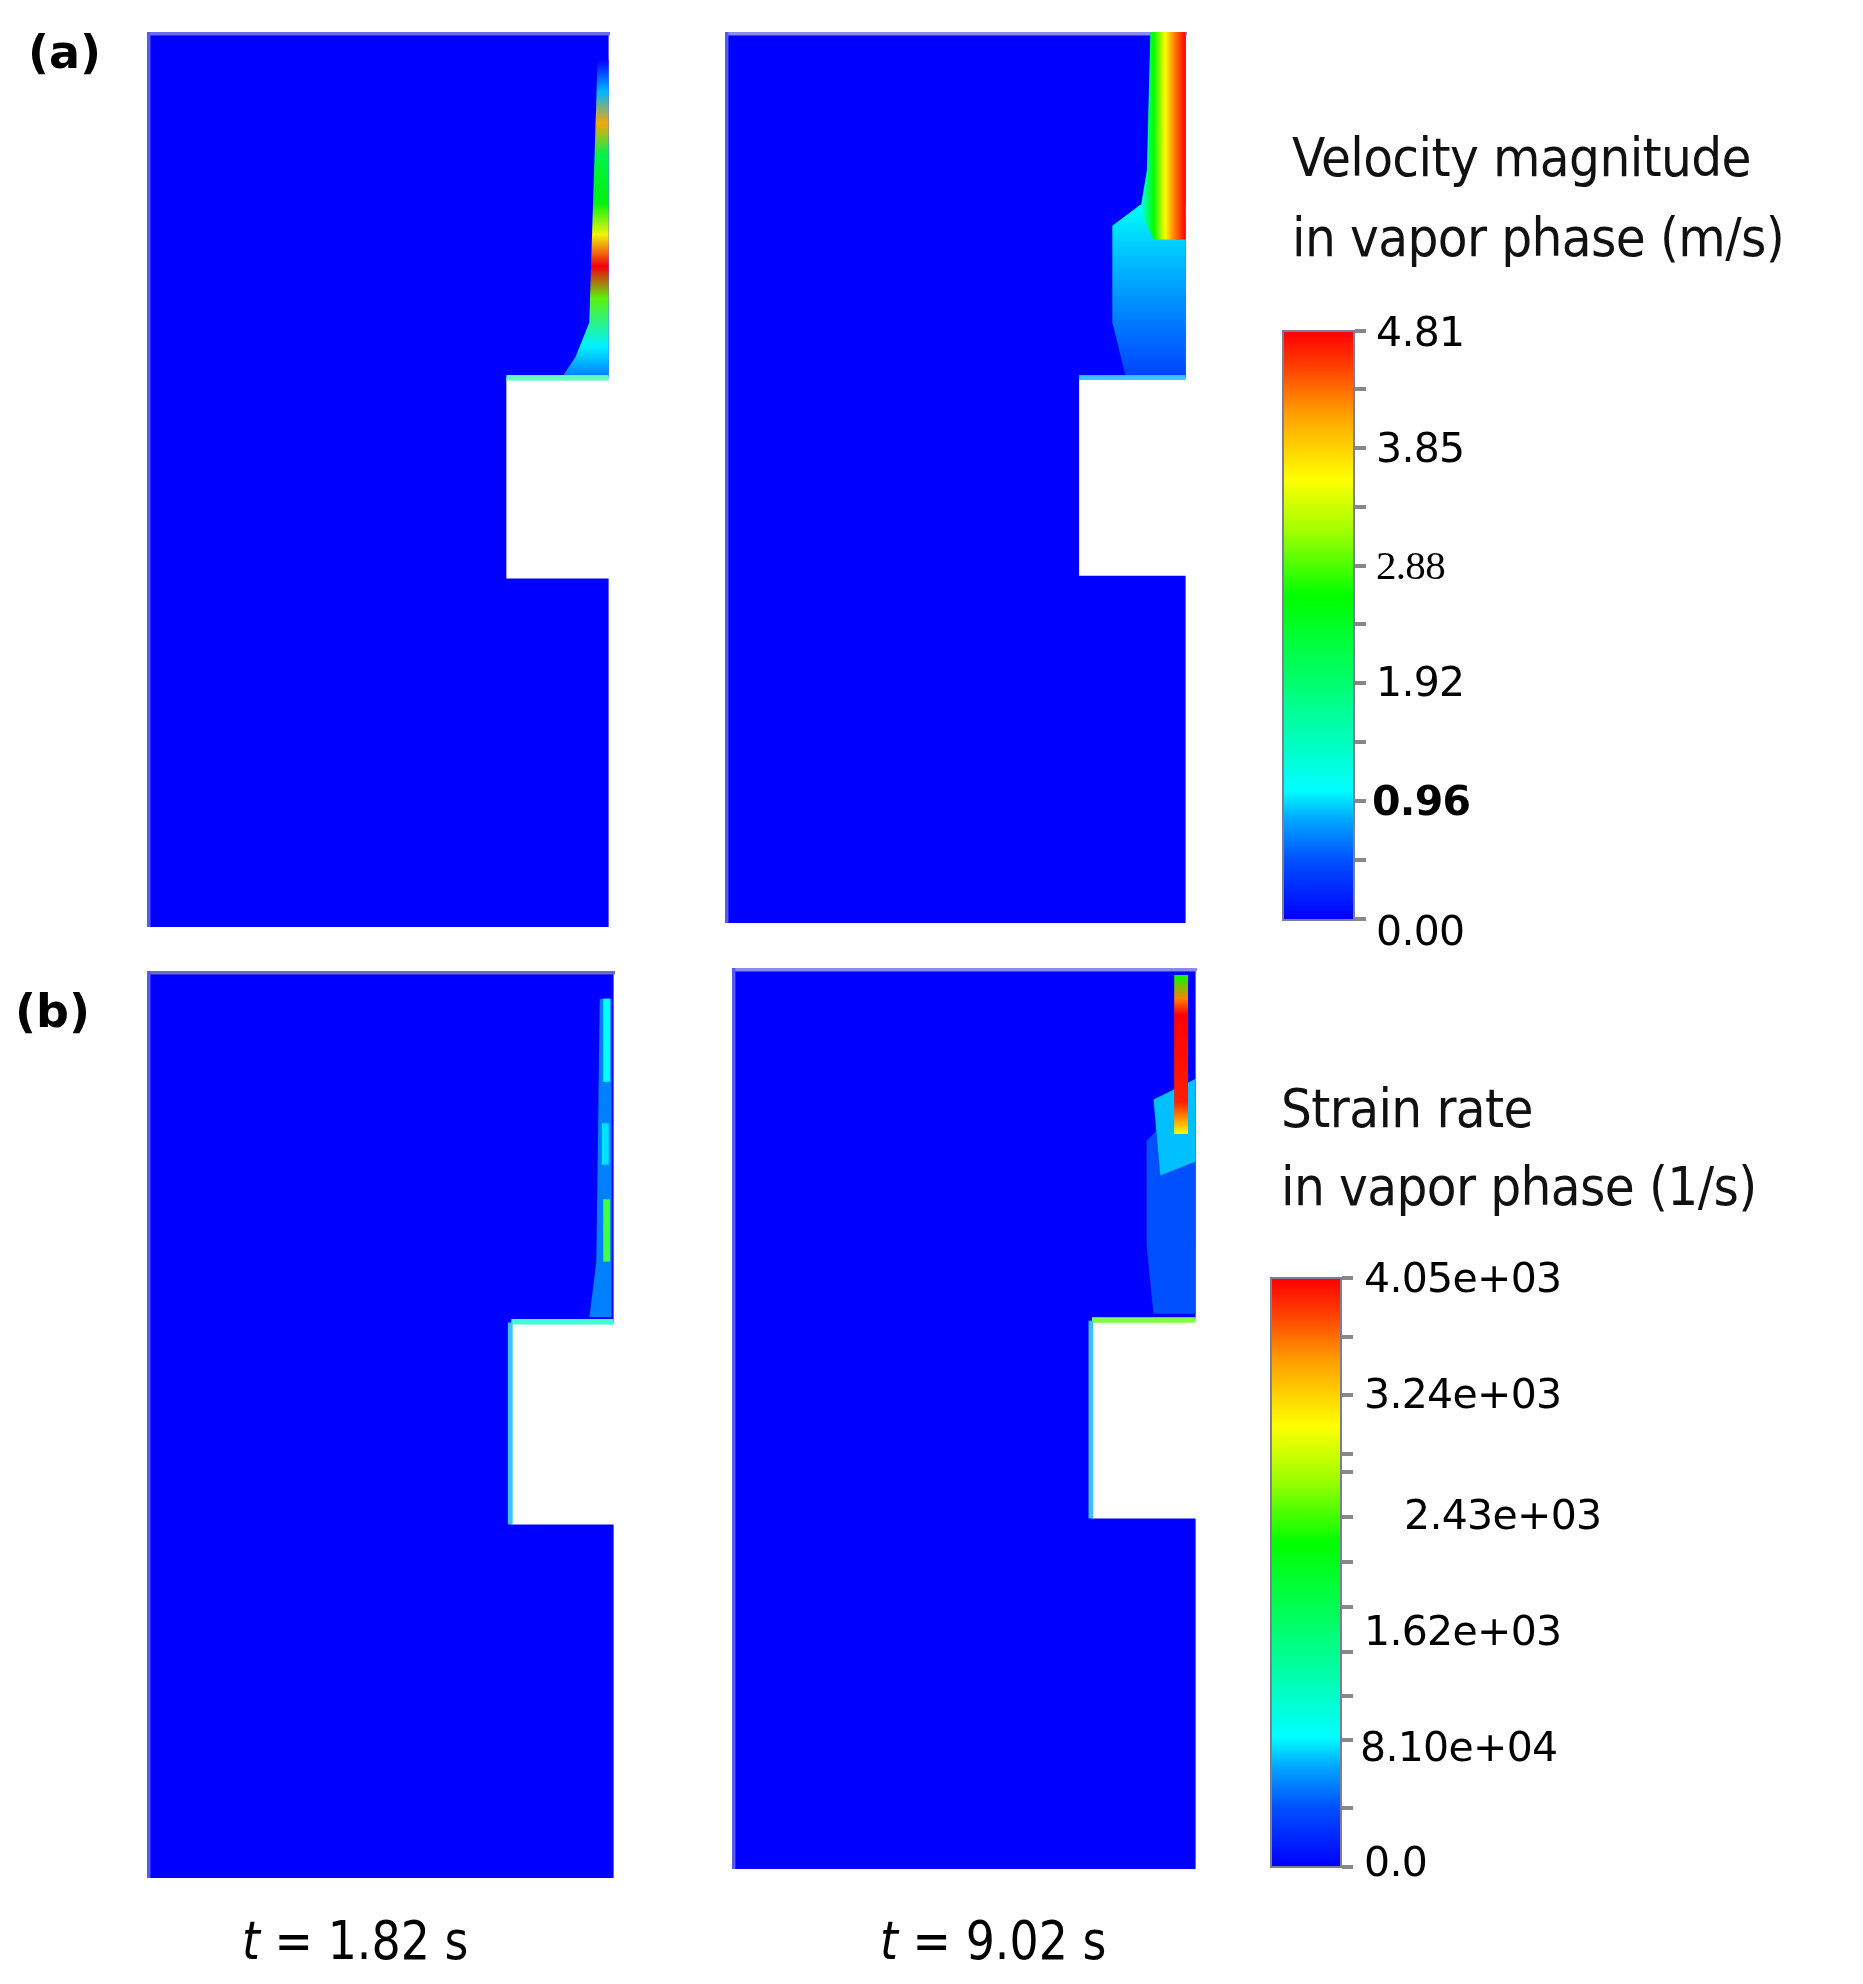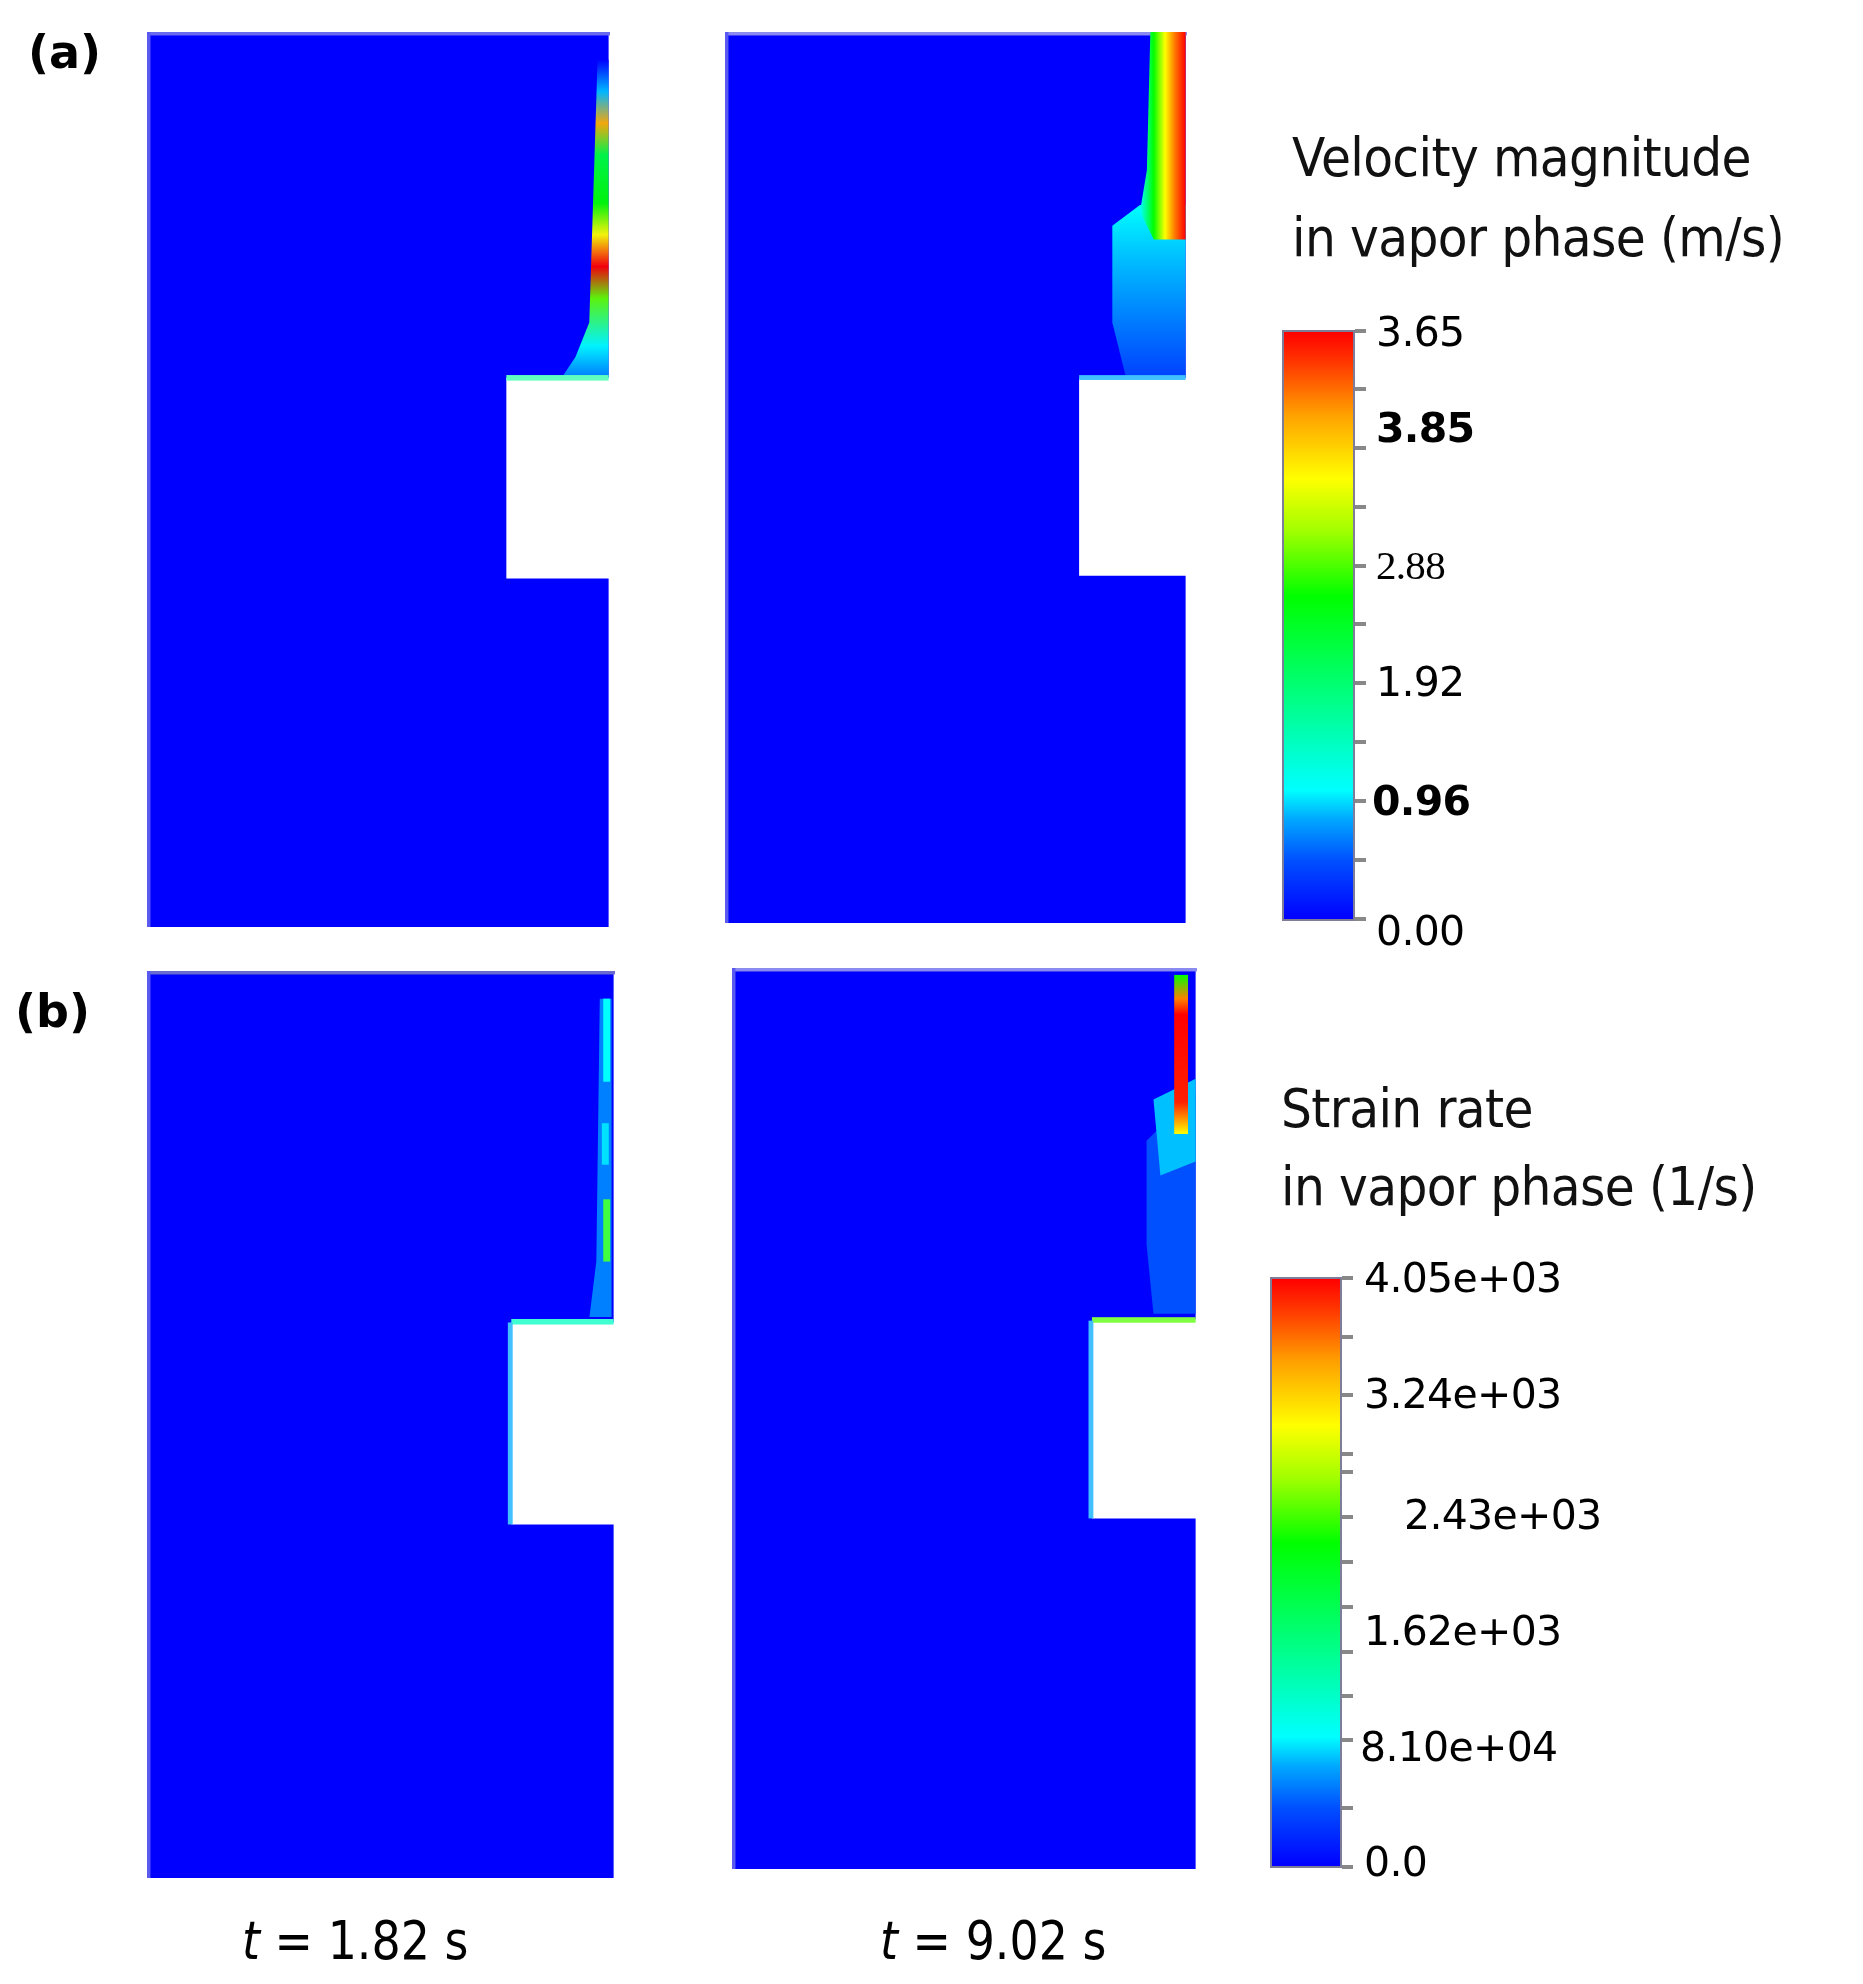--- a/index.html
+++ b/index.html
@@ -113,22 +113,22 @@
 <div class="tick" style="left:1355px;top:387px;"></div>
 <div class="tick" style="left:1355px;top:446px;"></div>
 <div class="tick" style="left:1355px;top:505px;"></div>
 <div class="tick" style="left:1355px;top:564px;"></div>
 <div class="tick" style="left:1355px;top:622px;"></div>
 <div class="tick" style="left:1355px;top:681px;"></div>
 <div class="tick" style="left:1355px;top:740px;"></div>
 <div class="tick" style="left:1355px;top:799px;"></div>
 <div class="tick" style="left:1355px;top:858px;"></div>
 <div class="tick" style="left:1355px;top:917px;"></div>
-<div class="tick-label" style="left:1376px;top:332px;">3.65</div>
-<div class="tick-label" style="left:1376px;top:428px;font-weight:bold;">3.85</div>
+<div class="tick-label" style="left:1376px;top:332px;">4.81</div>
+<div class="tick-label" style="left:1376px;top:448px;">3.85</div>
 <div class="tick-label" style="left:1376px;top:565px;font-family:Liberation Serif, serif;">2.88</div>
 <div class="tick-label" style="left:1376px;top:682px;">1.92</div>
 <div class="tick-label" style="left:1372px;top:801px;font-weight:bold;">0.96</div>
 <div class="tick-label" style="left:1376px;top:918px;margin-top:13px;">0.00</div>
 
 <div class="legend-title" style="left:1281px;top:1069px;">Strain rate</div>
 <div class="legend-title" style="left:1281px;top:1147px;">in vapor phase (1/s)</div>
 <div class="colorbar" style="left:1270px;top:1277px;width:72px;height:591px;"></div>
 <div class="tick" style="left:1342px;top:1276px;"></div>
 <div class="tick" style="left:1342px;top:1335px;"></div>

